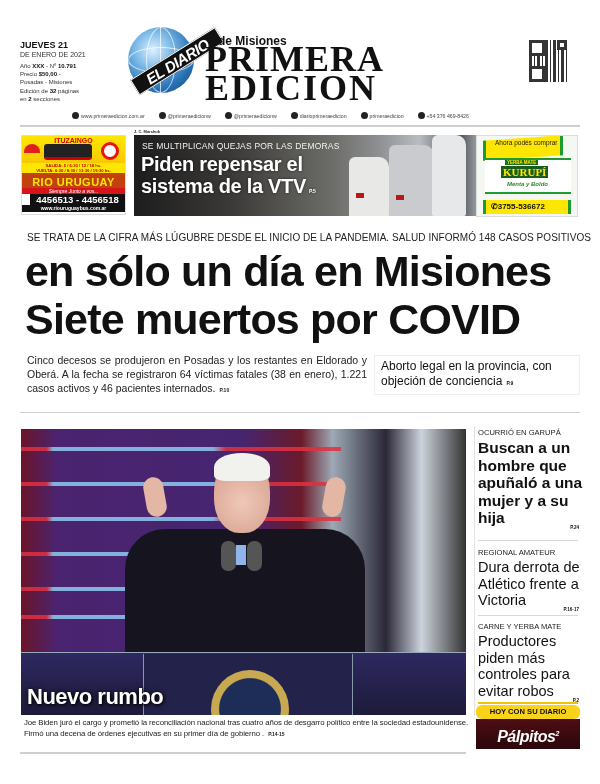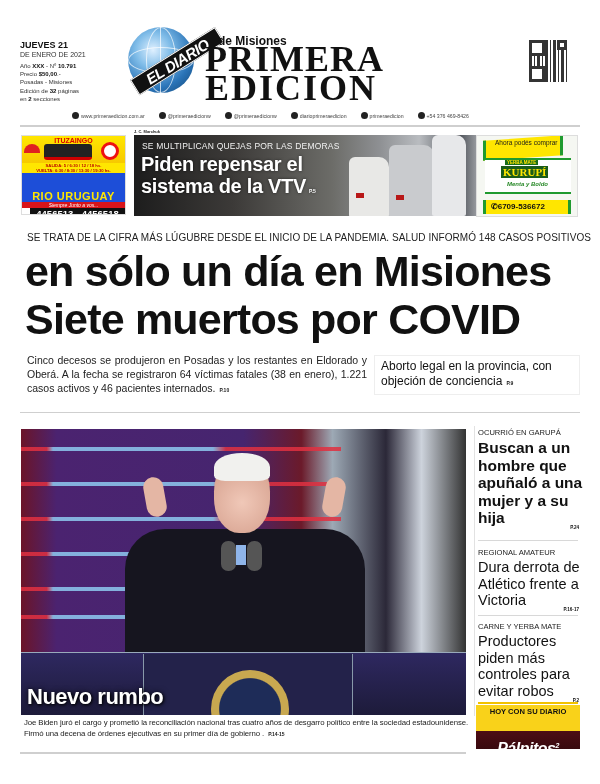--- a/index.html
+++ b/index.html
@@ -41,21 +41,21 @@
   .rule-top { position: absolute; left: 20px; top: 125px; width: 560px; height: 2px; background: #cfcfcf; }
 
   
   .ad-left { position: absolute; left: 21px; top: 135px; width: 105px; height: 80px; background: #fff; border: 1px solid #ddd; overflow: hidden; }
   .ad-left .top { height: 27px; background: linear-gradient(180deg, #ffe600 0%, #f7c900 100%); position: relative; }
   .ad-left .city { position: absolute; left: 0; right: 0; top: 1px; text-align: center; font-size: 7px; font-weight: bold; color: #d00; }
   .ad-left .bus { position: absolute; left: 22px; top: 8px; width: 48px; height: 16px; background: #222; border-radius: 3px; border-bottom: 3px solid #c00; }
   .ad-left .logo { position: absolute; right: 6px; top: 6px; width: 18px; height: 18px; border-radius: 50%; border: 3px solid #e11; background: #fff; }
   .ad-left .umbrella { position: absolute; left: 2px; top: 8px; width: 16px; height: 9px; border-radius: 16px 16px 0 0; background: #e02020; }
   .ad-left .sched { background: #ffe600; font-size: 4.2px; font-weight: bold; color: #b00; text-align: center; line-height: 5px; padding: 0 2px; }
-  .ad-left .brand { background: #1d4ed8; color: #ffe600; font-size: 11px; font-weight: bold; text-align: center; line-height: 11px; padding-top: 18px; letter-spacing: 0.5px; }
+  .ad-left .brand { background: #c2410c; color: #ffe600; font-size: 11px; font-weight: bold; text-align: center; line-height: 11px; padding-top: 4px; letter-spacing: 0.5px; }
   .ad-left .slogan { background: #d8141a; color: #fff; font-size: 5px; font-style: italic; text-align: center; line-height: 6px; }
   .ad-left .phones { background: #111; color: #fff; font-size: 9.5px; font-weight: bold; text-align: center; line-height: 11px; margin-left: 8px; }
   .ad-left .web { background: #111; color: #fff; font-size: 5px; font-weight: bold; text-align: center; line-height: 6px; padding-bottom: 1px; }
 
   .photo-credit-vtv { position: absolute; left: 134px; top: 129px; font-size: 4px; font-weight: bold; color: #222; }
   .vtv-box { position: absolute; left: 134px; top: 135px; width: 396px; height: 81px; overflow: hidden;
     background: linear-gradient(90deg, #1d1d1d 0%, #3c3a38 25%, #6c6c68 50%, #8e9093 62%, #b9bcc0 72%, #4a4e55 82%, #d4d6d9 90%, #2a2c30 100%); }
   .vtv-box .car { position: absolute; border-radius: 6px 10px 2px 2px; }
   .vtv-box .c1 { left: 215px; top: 22px; width: 40px; height: 60px; background: #e8e8e6; }
   .vtv-box .c2 { left: 255px; top: 10px; width: 45px; height: 72px; background: #c9cbce; }
@@ -103,21 +103,21 @@
   .sidebar-divider { position: absolute; left: 474px; top: 426px; width: 1px; height: 290px; background: #e2e2e2; }
   .story { position: absolute; left: 478px; width: 105px; }
   .story .kicker { font-size: 7.6px; color: #222; margin-bottom: 2px; white-space: nowrap; }
   .story .title { font-size: 14.5px; line-height: 16.6px; color: #111; }
   .story .title.bold { font-weight: bold; }
   .story .pref { font-size: 4.6px; font-weight: bold; float: right; margin-top: 10px; margin-right: 4px; }
   .story-sep { position: absolute; left: 478px; width: 100px; height: 1px; background: #d8d8d8; }
   .yellow-sep { position: absolute; left: 478px; top: 702px; width: 100px; height: 2px; background: #f2c200; }
 
   .promo { position: absolute; left: 476px; top: 705px; width: 104px; height: 44px; overflow: hidden; }
-  .promo .ptop { height: 26px; background: #f9d21a; font-size: 7.6px; font-weight: bold; text-align: center; line-height: 14px; color: #111; }
+  .promo .ptop { height: 14px; background: #f9d21a; font-size: 7.6px; font-weight: bold; text-align: center; line-height: 14px; color: #111; border-radius: 6px; }
   .promo .pbot { height: 30px; background: linear-gradient(180deg, #4d0d14 0%, #2a070b 100%); color: #fff; text-align: center; font-size: 16px; font-weight: bold; line-height: 30px; font-style: italic; letter-spacing: -0.5px; }
   .promo sup { font-size: 7px; }
 </style>
 </head>
 <body>
 
 <header class="masthead">
   <div class="edition-info">
     <div class="day">JUEVES 21</div>
     <div class="date">DE ENERO DE 2021</div>
@@ -201,21 +201,21 @@
 </div>
 
 <div class="ad-right">
   <div class="banner-top"></div>
   <div class="now">Ahora podés comprar</div>
   <div class="scroll"></div>
   <div class="kurupi-sm">YERBA MATE</div>
   <div class="kurupi">KURUPÍ</div>
   <div class="menta">Menta y Boldo</div>
   <div class="phone-band"></div>
-  <div class="phone"><span>✆</span><span>6709-536672</span></div>
+  <div class="phone"><span>✆</span><span>3755-536672</span></div>
 </div>
 
 <div class="kicker-main">SE TRATA DE LA CIFRA MÁS LÚGUBRE DESDE EL INICIO DE LA PANDEMIA. SALUD INFORMÓ 148 CASOS POSITIVOS</div>
 <h1 class="headline-main">
   <div>en sólo un día en Misiones</div>
   <div>Siete muertos por COVID</div>
 </h1>
 <p class="lead-main"><span>Cinco decesos se produjeron en Posadas y los restantes en Eldorado y Oberá. A la fecha se registraron 64 víctimas fatales (38 en enero), 1.221 casos activos y 46 pacientes internados.</span><span class="page-ref">P.10</span></p>
 
 <div class="box-aborto"><span>Aborto legal en la provincia, con objeción de conciencia</span><span class="page-ref">P.9</span></div>

